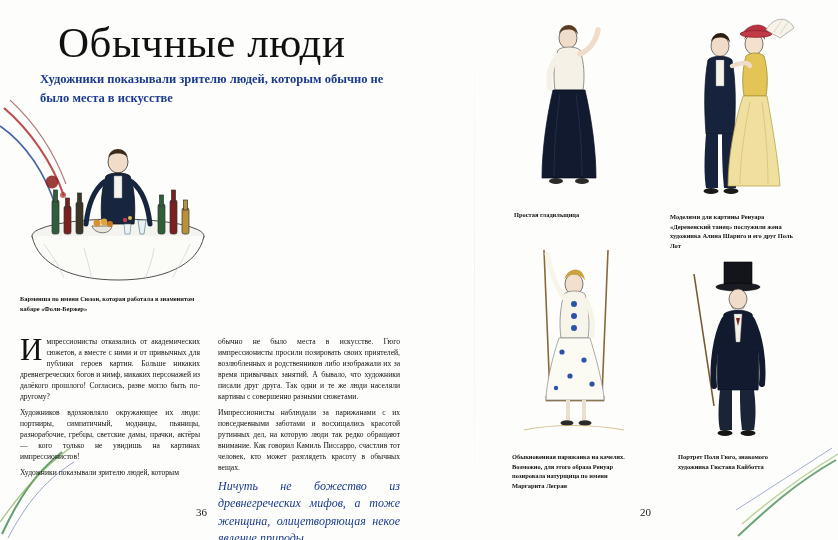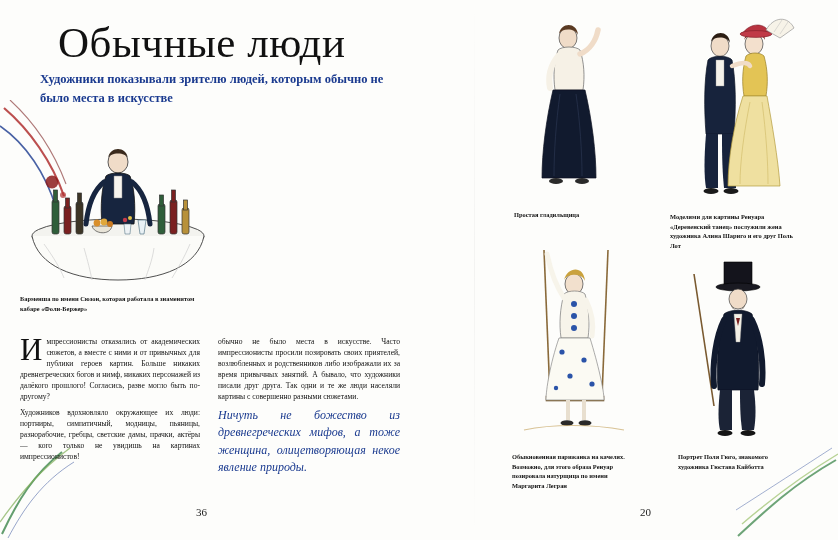--- a/index.html
+++ b/index.html
@@ -186,24 +186,26 @@
       </g>
     </svg>
 
     <div class="caption" style="left:20px; top:294px; width:180px;">Барменша по имени Сюзон, которая работала в знаменитом кабаре «Фоли-Бержер»</div>
 
     <div class="col" style="left:20px; top:336px; width:180px;">
       <p class="dropcap-para">
         <span class="dropcap">И</span><span>мпрессионисты отказались от академических сюжетов, а вместе с ними и от привычных для публики героев картин. Больше никаких древнегреческих богов и нимф, никаких персонажей из далёкого прошлого! Согласись, разве могло быть по-другому?</span>
       </p>
       <p>Художников вдохновляло окружающее их люди: портниры, симпатичный, модницы, пьяницы, разнорабочие, гребцы, светские дамы, прачки, актёры — кого только не увидишь на картинах импрессионистов!</p>
+      <p>Художники показывали зрителю людей, которым</p>
     </div>
 
     <div class="col" style="left:218px; top:336px; width:182px;">
-      <p>обычно не было места в искусстве. Часто импрессионисты просили позировать своих приятелей, возлюбленных и родственников либо изображали их за время привычных занятий. А бывало, что художники писали друг друга. Так одни и те же люди населяли картины с совершенно разными сюжетами.</p>
+      <p>обычно не было места в искусстве. Гюго импрессионисты просили позировать своих приятелей, возлюбленных и родственников либо изображали их за время привычных занятий. А бывало, что художники писали друг друга. Так одни и те же люди населяли картины с совершенно разными сюжетами.</p>
+      <p>Импрессионисты наблюдали за парижанами с их повседневными заботами и восхищались красотой рутинных дел, на которую люди так редко обращают внимание. Как говорил Камиль Писсарро, счастлив тот человек, кто может разглядеть красоту в обычных вещах.</p>
       <p class="italic-note">Ничуть не божество из древнегреческих мифов, а тоже женщина, олицетворяющая некое явление природы.</p>
     </div>
 
     <div class="folio" style="left:196px; top:506px;">36</div>
   </div>
 
   <div class="page page-right">
 
     <svg class="fig" style="left:40px; top:10px; width:110px; height:195px;" viewBox="0 0 110 195">
       <g>

